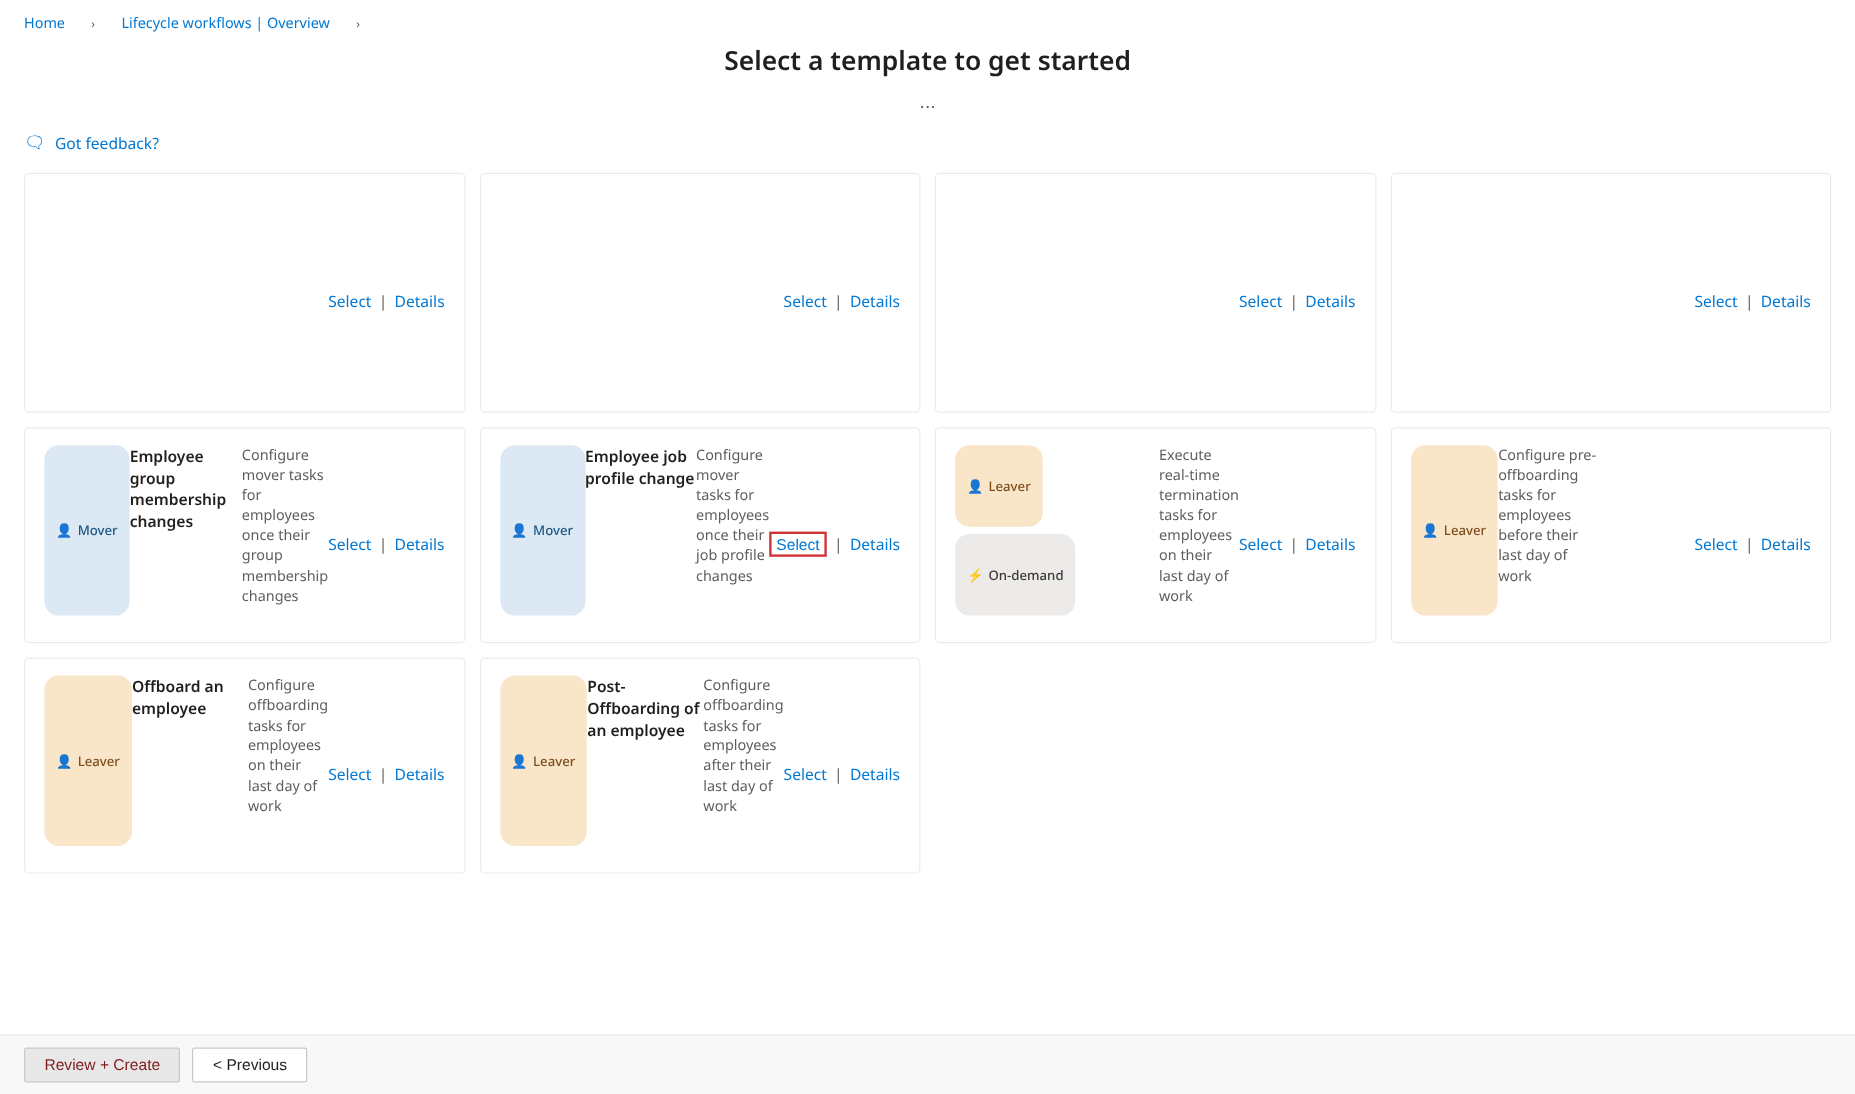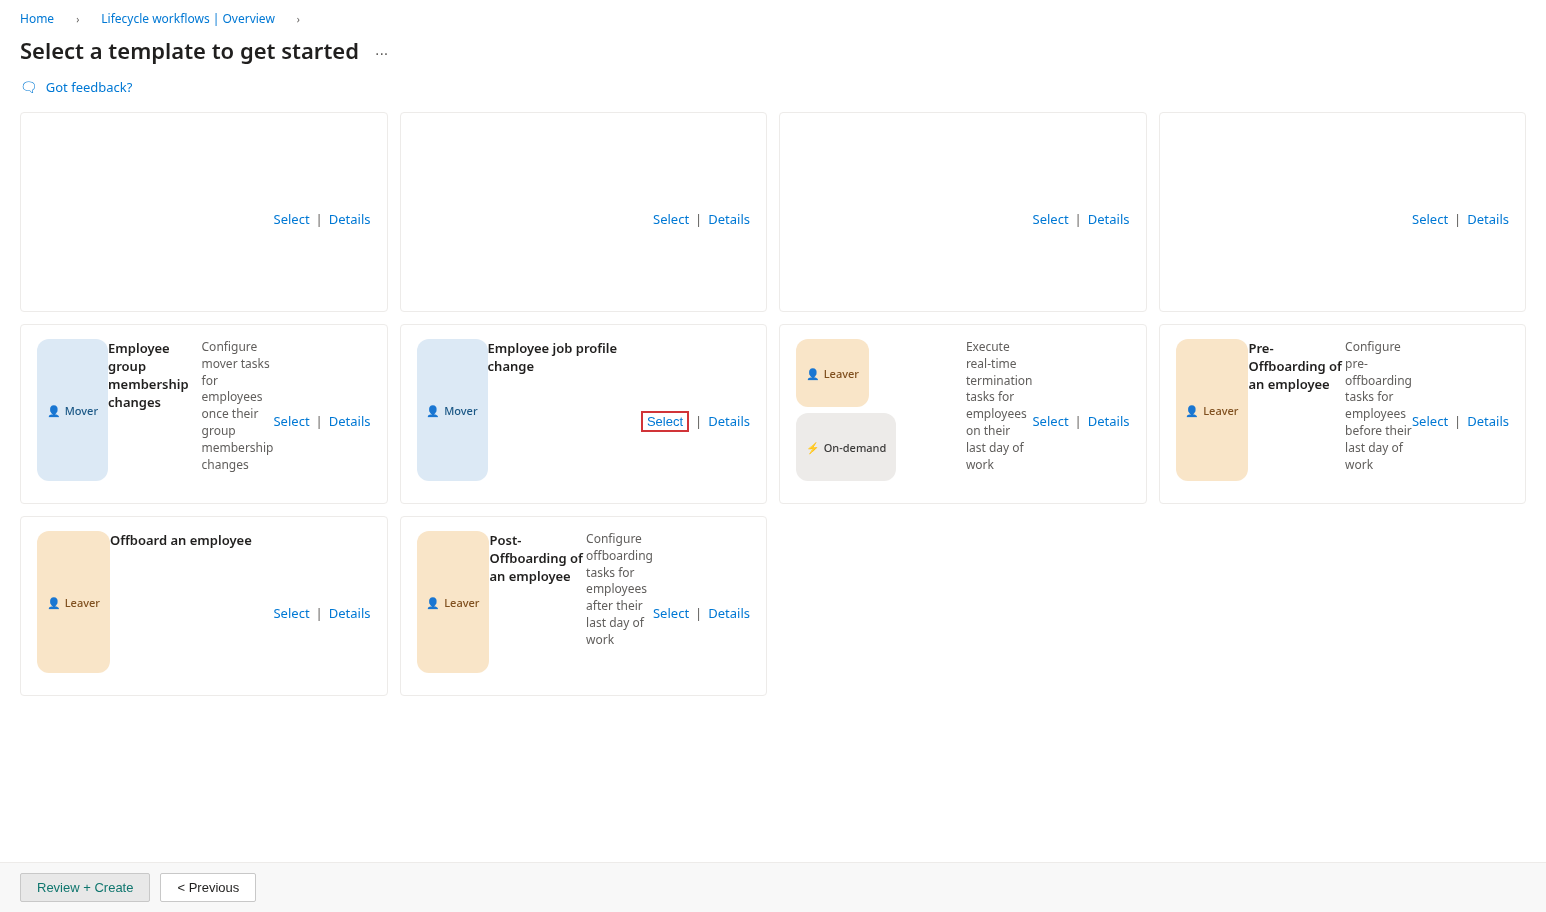--- a/index.html
+++ b/index.html
@@ -28,22 +28,24 @@
     .breadcrumb a {
       color: #0078d4;
       text-decoration: none;
       cursor: pointer;
     }
     .chevron { color: #605e5c; font-size: 10px; }
 
     
     .page-title-row {
       display: flex;
+      align-items: center;
       gap: 10px;
       padding: 4px 20px 8px 20px;
+      flex-direction: column;
     }
     .page-title {
       font-size: 22px;
       font-weight: 600;
       color: #201f1e;
     }
     .more-btn {
       background: none;
       border: none;
       font-size: 16px;
@@ -182,21 +184,21 @@
       gap: 10px;
       background: #f8f8f8;
     }
 
     .btn-primary {
       background: #e8e8e8;
       border: 1px solid #c8c8c8;
       border-radius: 2px;
       padding: 6px 16px;
       font-size: 13px;
-      color: #0f766e;
+      color: #7f1d1d;
       cursor: pointer;
     }
 
     .btn-secondary {
       background: #fff;
       border: 1px solid #c8c8c8;
       border-radius: 2px;
       padding: 6px 16px;
       font-size: 13px;
       color: #201f1e;
@@ -283,20 +285,21 @@
       </div>
     </div>
     <div class="card">
       <div class="card-badges">
         <span class="badge badge-blue">
         <span class="badge-icon">👤</span>
         <span>Mover</span>
       </span>
       </div>
       <div class="card-title">Employee job profile change</div>
+      <div class="card-desc">Configure mover tasks for employees once their job profile changes</div>
       <div style="flex:1"></div>
       <div class="card-actions">
         <button class="select-highlighted">Select</button>
         <span class="card-separator"> | </span>
         <a class="card-link">Details</a>
       </div>
     </div>
     <div class="card">
       <div class="card-badges">
         <span class="badge badge-orange">
@@ -316,37 +319,37 @@
         <a class="card-link">Details</a>
       </div>
     </div>
     <div class="card">
       <div class="card-badges">
         <span class="badge badge-orange">
         <span class="badge-icon">👤</span>
         <span>Leaver</span>
       </span>
       </div>
-      <div class="card-title">Pre-Offboarding of an employee</div>
       <div class="card-desc">Configure pre-offboarding tasks for employees before their last day of work</div>
       <div style="flex:1"></div>
       <div class="card-actions">
         <a class="card-link">Select</a>
         <span class="card-separator"> | </span>
         <a class="card-link">Details</a>
       </div>
     </div>
     <div class="card">
       <div class="card-badges">
         <span class="badge badge-orange">
         <span class="badge-icon">👤</span>
         <span>Leaver</span>
       </span>
       </div>
       <div class="card-title">Offboard an employee</div>
+      <div class="card-desc">Configure offboarding tasks for employees on their last day of work</div>
       <div style="flex:1"></div>
       <div class="card-actions">
         <a class="card-link">Select</a>
         <span class="card-separator"> | </span>
         <a class="card-link">Details</a>
       </div>
     </div>
     <div class="card">
       <div class="card-badges">
         <span class="badge badge-orange">

